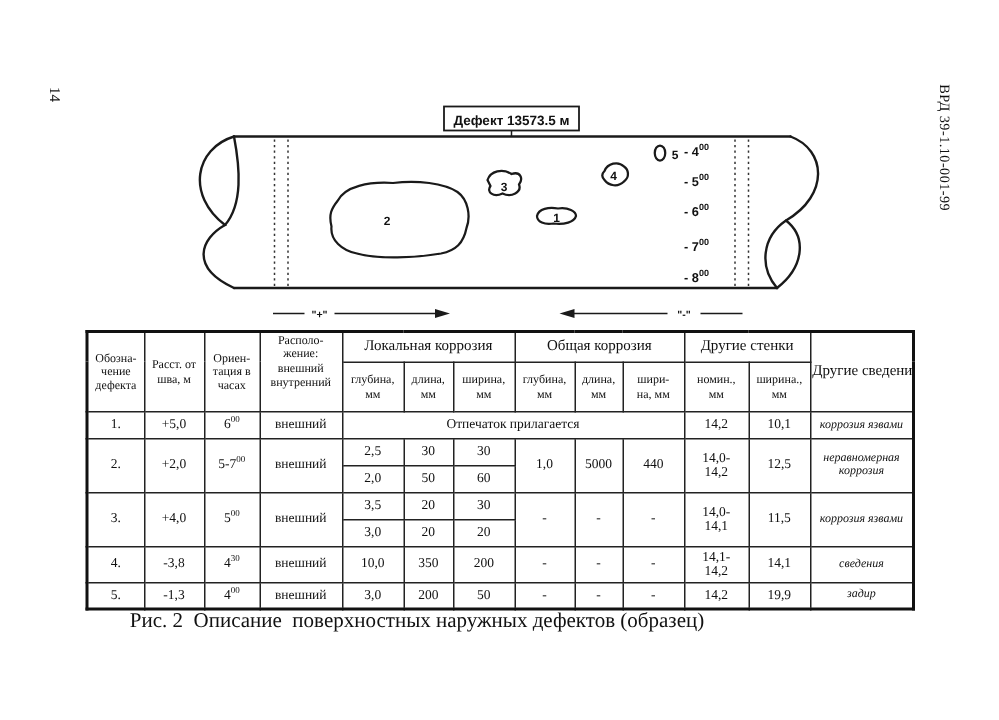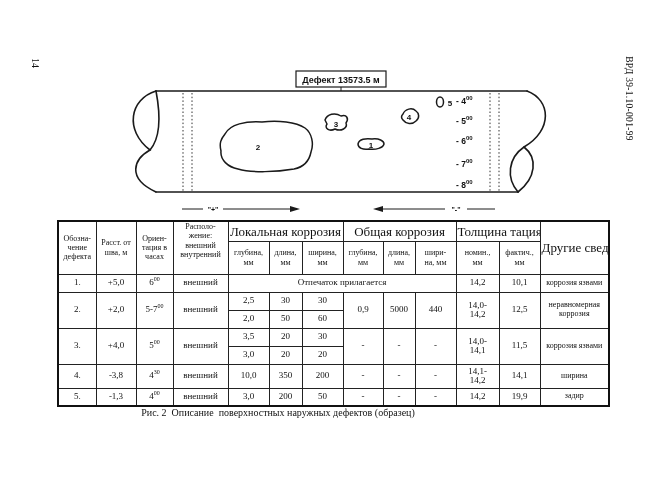--- a/index.html
+++ b/index.html
@@ -16,33 +16,33 @@
   .clock-mark{position:absolute;left:336px;width:40px;height:12px;
               font-family:"Liberation Sans",sans-serif;font-weight:bold;font-size:8.5px;
               color:#111;white-space:nowrap;}
   .clock-mark sup{font-size:6px;vertical-align:super;line-height:0;}
   
   .defect-table{position:absolute;left:57px;top:220px;width:551px;
                 border-collapse:collapse;table-layout:fixed;border:2px solid #111;}
   .defect-table th,.defect-table td{border:1px solid #222;text-align:center;
                 vertical-align:middle;padding:0 1px;overflow:hidden;}
   .defect-table th{font-weight:normal;font-size:8px;line-height:1.18;white-space:pre-line;}
-  .defect-table th.group{font-size:13px;white-space:nowrap;}
+  .defect-table th.group{font-size:10px;white-space:nowrap;}
   .defect-table th.loc-top{vertical-align:top;}
   .defect-table td{font-size:9px;line-height:1.1;}
   .defect-table tr.hdr1{height:20px;}
   .defect-table tr.hdr2{height:33px;}
   .defect-table tr.dr{height:18px;}
   .defect-table tr.tall{height:24px;}
   .defect-table td.pre{white-space:pre-line;line-height:1.05;margin-left:13px;}
-  .defect-table td.other{font-size:8px;line-height:1.1;}
+  .defect-table td.other{font-size:8px;line-height:1.1;font-style:italic;}
   .defect-table sup{font-size:6px;vertical-align:super;line-height:0;}
   
   .caption{position:absolute;left:0;top:407px;width:556px;text-align:center;
-           font-size:10px;white-space:pre;color:#111;}
+           font-size:14px;white-space:pre;color:#111;}
 </style>
 </head>
 <body>
 
 <div class="page">
 
   <div class="page-num">14</div>
   <div class="doc-code">ВРД 39-1.10-001-99</div>
 
   <div class="diagram">
@@ -127,39 +127,39 @@
 шва, м</th>
         <th rowspan="2">Ориен-
 тация в
 часах</th>
         <th rowspan="2" class="loc-top">Располо-
 жение:
 внешний
 внутренний</th>
         <th colspan="3" class="group">Локальная коррозия</th>
         <th colspan="3" class="group">Общая коррозия</th>
-        <th colspan="2" class="group">Толщина тация</th>
+        <th colspan="2" class="group">Другие стенки</th>
         <th rowspan="2" class="group">Другие сведения</th>
       </tr>
       <tr class="hdr2">
         <th>глубина,
 мм</th>
         <th>длина,
 мм</th>
         <th>ширина,
 мм</th>
         <th>глубина,
 мм</th>
         <th>длина,
 мм</th>
         <th>шири-
 на, мм</th>
         <th>номин.,
 мм</th>
-        <th>фактич.,
+        <th>ширина.,
 мм</th>
       </tr>
     </thead>
     <tbody>
         <tr class="dr">
           <td>1.</td>
           <td>+5,0</td>
           <td>6<sup>00</sup></td>
           <td>внешний</td>
           <td colspan="6">Отпечаток прилагается</td>
@@ -168,21 +168,21 @@
           <td class="other">коррозия язвами</td>
         </tr>
         <tr class="dr">
           <td rowspan="2">2.</td>
           <td rowspan="2">+2,0</td>
           <td rowspan="2">5-7<sup>00</sup></td>
           <td rowspan="2">внешний</td>
           <td>2,5</td>
           <td>30</td>
           <td>30</td>
-          <td rowspan="2">0,9</td>
+          <td rowspan="2">1,0</td>
           <td rowspan="2">5000</td>
           <td rowspan="2">440</td>
           <td rowspan="2" class="pre">14,0-
 14,2</td>
           <td rowspan="2">12,5</td>
           <td rowspan="2" class="other">неравномерная коррозия</td>
         </tr>
         <tr class="dr">
           <td>2,0</td>
           <td>50</td>
@@ -216,21 +216,21 @@
           <td>внешний</td>
           <td>10,0</td>
           <td>350</td>
           <td>200</td>
           <td>-</td>
           <td>-</td>
           <td>-</td>
           <td class="pre">14,1-
 14,2</td>
           <td>14,1</td>
-          <td class="other">ширина</td>
+          <td class="other">сведения</td>
         </tr>
         <tr class="dr">
           <td>5.</td>
           <td>-1,3</td>
           <td>4<sup>00</sup></td>
           <td>внешний</td>
           <td>3,0</td>
           <td>200</td>
           <td>50</td>
           <td>-</td>

